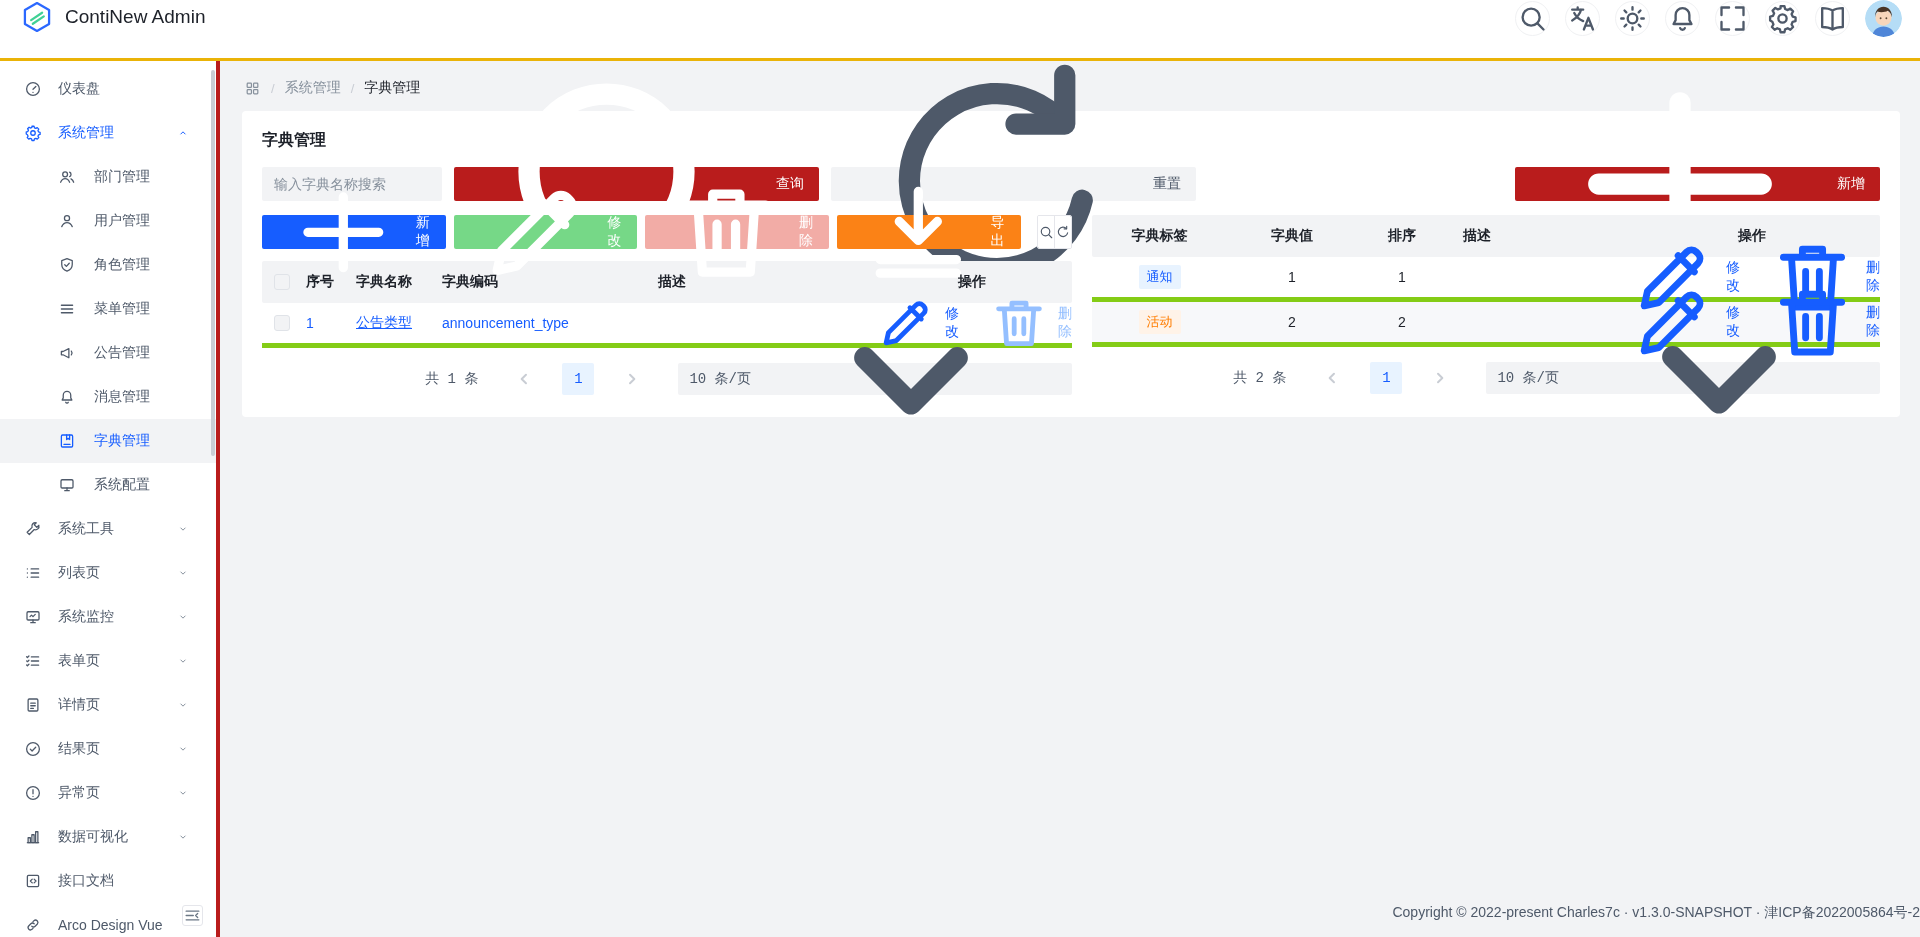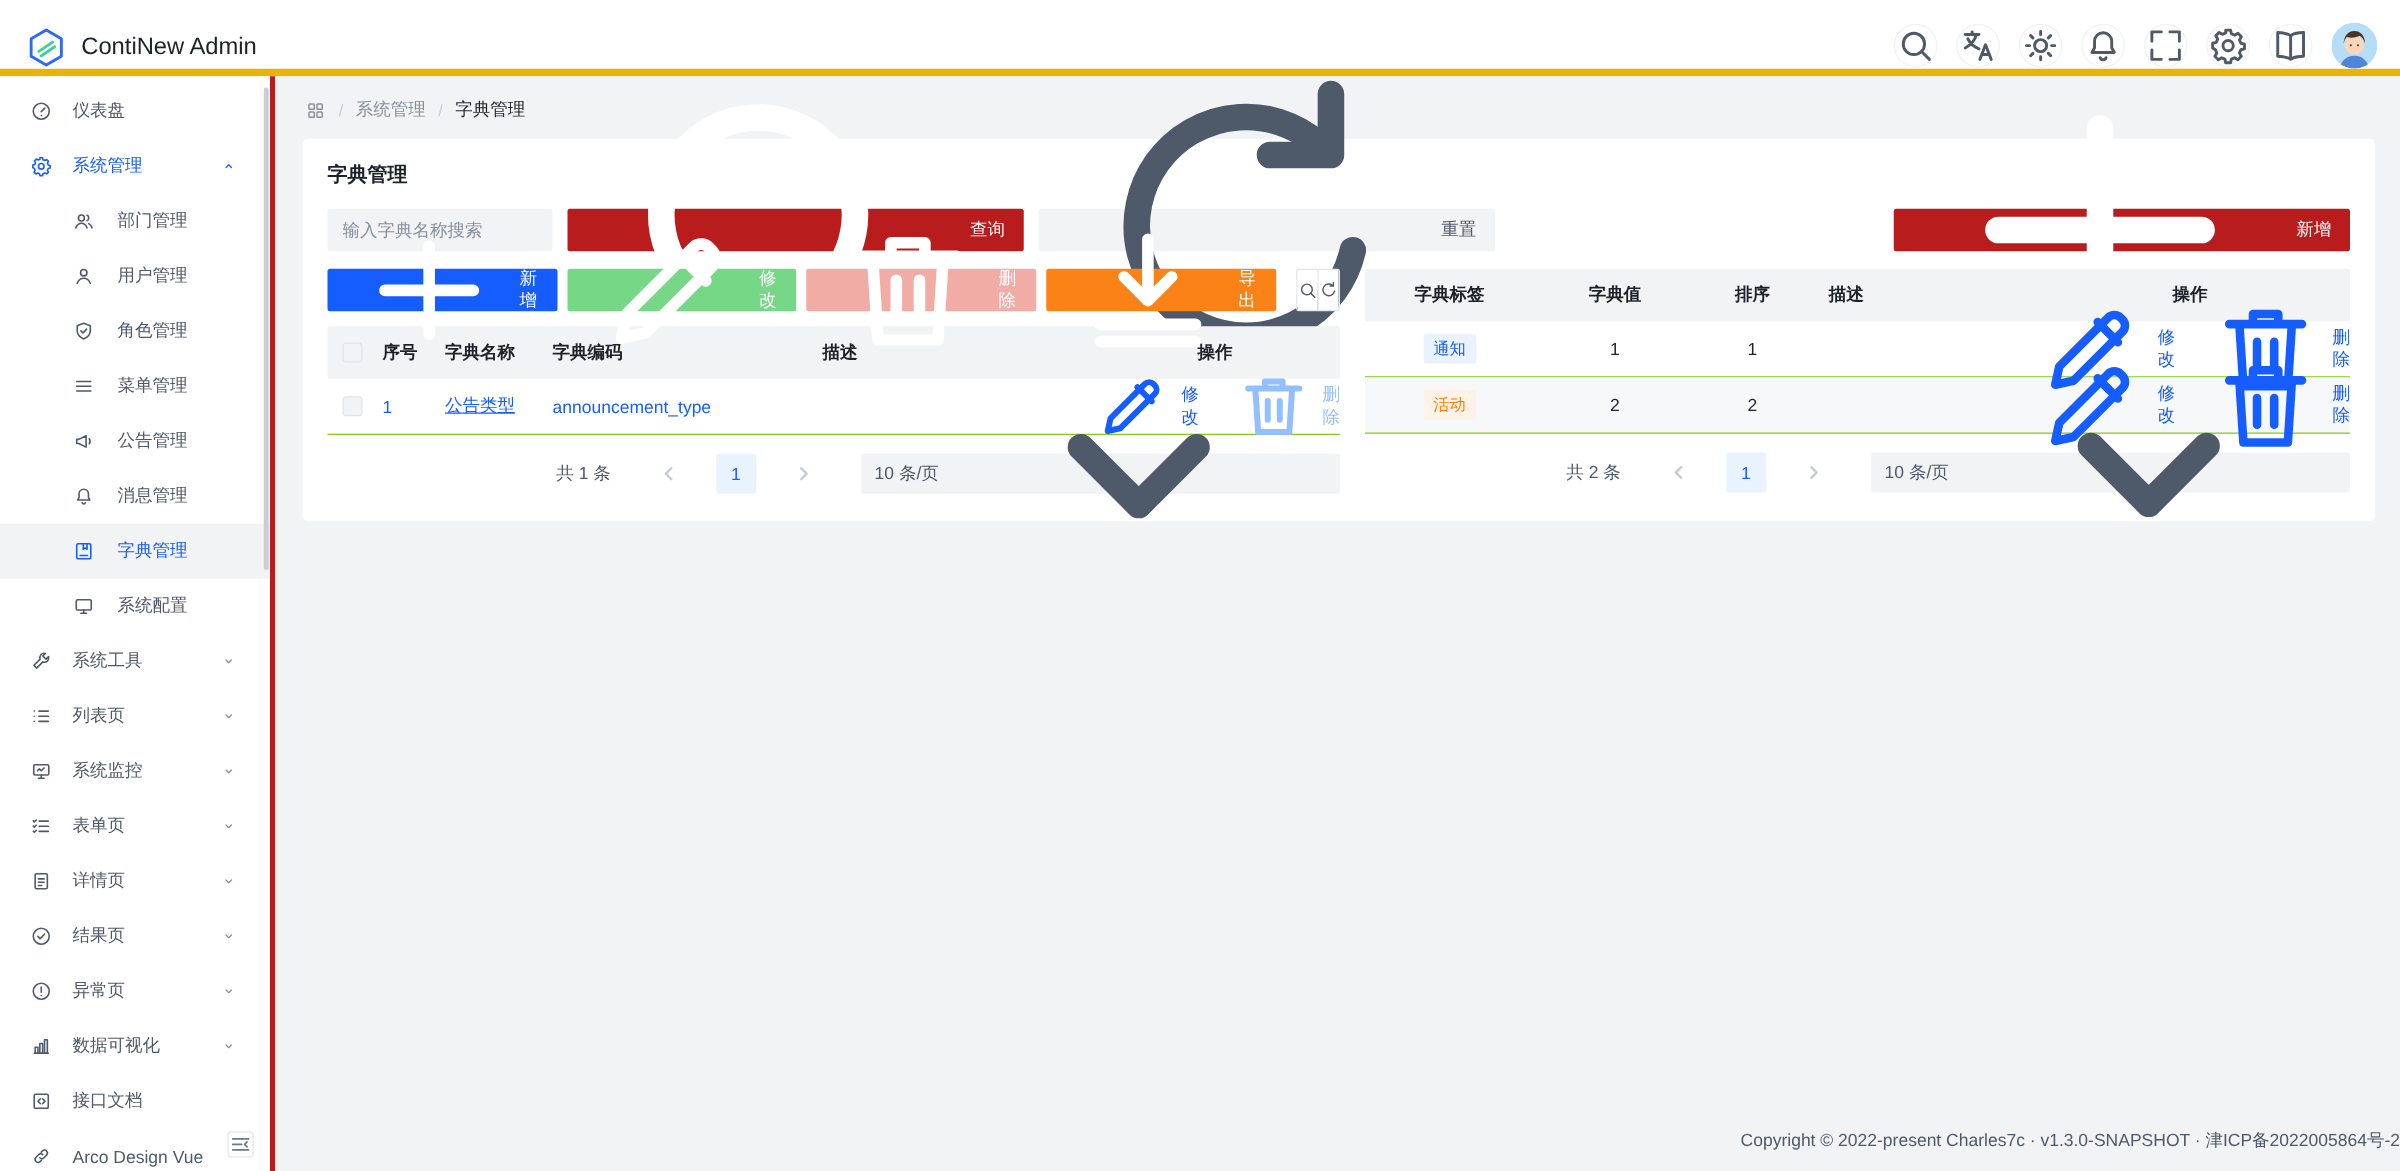--- a/index.html
+++ b/index.html
@@ -3,22 +3,22 @@
 <meta charset="utf-8">
 <title>ContiNew Admin</title>
 <style>
   * { box-sizing: border-box; margin: 0; padding: 0; }
   html,body { width:1920px; height:937px; overflow:hidden; }
   body { font-family:"Liberation Sans", sans-serif; font-size:14px; color:#1d2129; background:#fff; cursor:default; }
   svg { display:block; }
   .app { display:flex; flex-direction:column; width:100%; height:100%; }
 
   
-  .hdr { flex:0 0 61px; height:61px; display:flex; align-items:flex-end; justify-content:space-between;
-         padding:0 18px 0 20px; border-bottom:6px solid #eab308; background:#fff; }
+  .hdr { flex:0 0 61px; height:61px; display:flex; align-items:flex-start; justify-content:space-between;
+         padding:0 18px 0 20px; border-bottom:3px solid #eab308; background:#fff; }
   .logo-area { display:flex; align-items:center; gap:11px; cursor:pointer; }
   .logo-mark svg { width:34px; height:34px; }
   .app-title { font-size:19px; font-weight:500; color:#1d2129; }
   .hdr-actions { display:flex; align-items:center; gap:15px; }
   .hbtn { width:35px; height:35px; border-radius:50%; border:1px solid #f0f1f3; background:#fff;
           display:flex; align-items:center; justify-content:center; color:#4e5969; cursor:pointer; }
   .hbtn svg { width:17px; height:17px; }
   .avatar { width:37px; height:37px; border-radius:50%; overflow:hidden; cursor:pointer; }
   .avatar svg { width:100%; height:100%; }
 
@@ -81,21 +81,21 @@
   .tbtn.delete { background:#f2aca6; cursor:not-allowed; }
   .tbtn.export { background:#fb8216; }
   .icon-group { display:flex; border:1px solid #e5e6eb; border-radius:2px; overflow:hidden; }
   .icon-btn { width:37px; height:32px; background:#fff; border:none; color:#4e5969;
               display:flex; align-items:center; justify-content:center; cursor:pointer; }
   .icon-btn + .icon-btn { border-left:1px solid #e5e6eb; }
   .icon-btn svg { width:15px; height:15px; }
 
   .tbl-header { display:flex; align-items:center; height:42px; background:#f2f3f5; font-weight:700;
                 color:#1d2129; border-radius:2px; }
-  .tbl-row { display:flex; align-items:center; height:45px; border-bottom:1px solid #84cc16; color:#1d2129; }
+  .tbl-row { display:flex; align-items:center; height:45px; border-bottom:5px solid #84cc16; color:#1d2129; }
   .tbl-row.striped { background:#f7f8fa; }
 
   .cl-check { width:40px; display:flex; justify-content:center; }
   .cl-index { width:54px; padding-left:4px; }
   .cl-name  { width:86px; }
   .cl-code  { width:216px; }
   .cl-desc  { flex:1; }
   .cl-ops   { width:200px; display:flex; justify-content:center; gap:26px; }
 
   .cr-label { width:135px; display:flex; justify-content:center; }
@@ -107,21 +107,21 @@
   .checkbox { width:16px; height:16px; border-radius:3px; background:#f2f3f5; border:1px solid #e0e3e8; cursor:pointer; }
   .link { color:#165dff; display:inline-flex; align-items:center; gap:5px; cursor:pointer; }
   .link svg { width:14px; height:14px; }
   .link.disabled { color:#94bfff; cursor:not-allowed; }
   .link-cell { color:#165dff; cursor:pointer; }
   .link-cell.underlined { text-decoration:underline; }
   .badge { height:24px; padding:0 8px; border-radius:2px; font-size:13px; display:inline-flex; align-items:center; }
   .badge.blue { background:#e8f3ff; color:#165dff; }
   .badge.orange { background:#fff3e8; color:#ff7d00; }
 
-  .pagination { display:flex; align-items:center; justify-content:flex-end; gap:24px; margin-top:15px; color:#4e5969; }
+  .pagination { display:flex; align-items:center; justify-content:flex-end; gap:24px; margin-top:15px; color:#4e5969;font-family:Liberation Mono, monospace; }
   .pg-total { margin-right:8px; }
   .pg-nav { width:28px; height:28px; display:flex; align-items:center; justify-content:center; color:#c9cdd4; cursor:pointer; }
   .pg-nav svg { width:14px; height:14px; }
   .pg-page { width:32px; height:32px; border-radius:2px; background:#e8f3ff; color:#165dff;
              display:flex; align-items:center; justify-content:center; cursor:pointer; }
   .pg-size { height:32px; border-radius:2px; background:#f2f3f5; color:#4e5969; padding:0 11px;
              display:flex; align-items:center; gap:10px; cursor:pointer; margin-left:8px; }
   .pg-size svg { width:12px; height:12px; }
 
   .footer { margin-top:auto; padding:13px 0 15px; text-align:right; color:#4e5969; }

